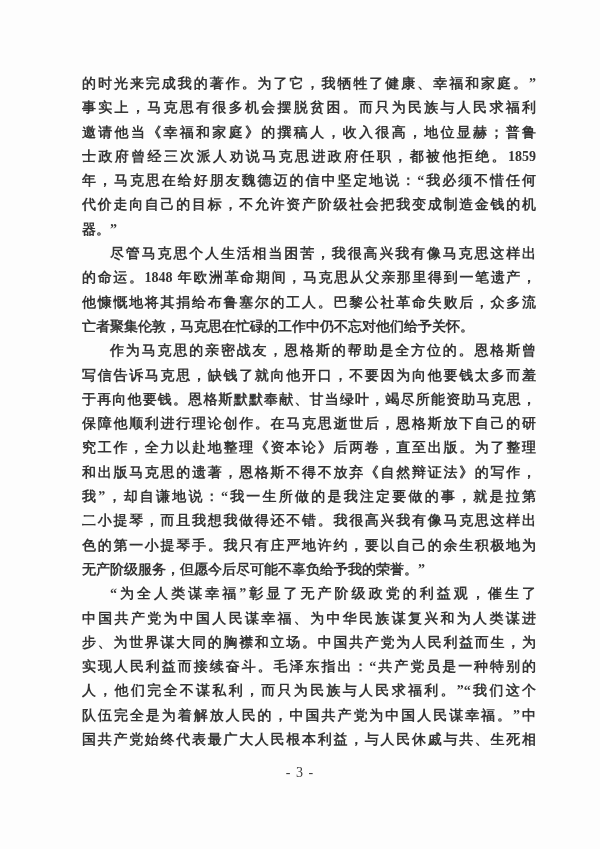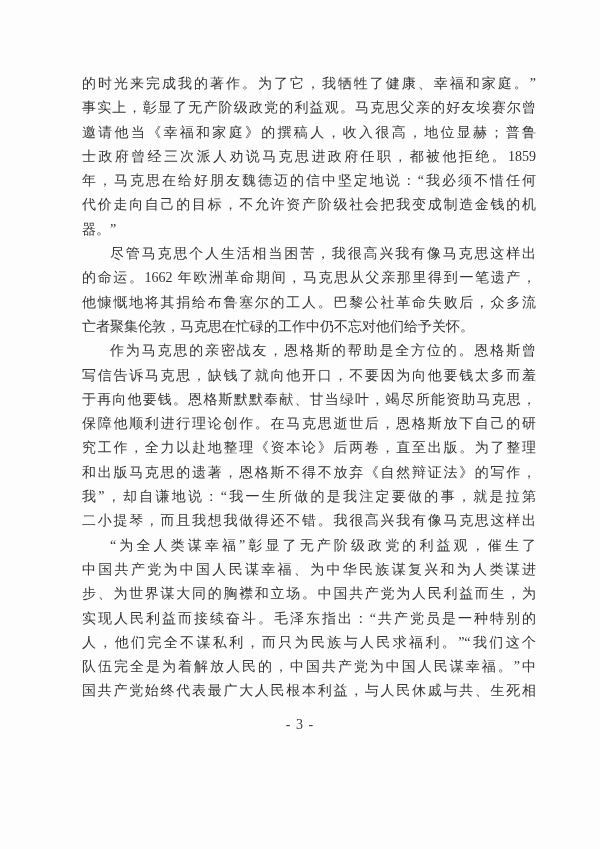--- a/index.html
+++ b/index.html
@@ -13,20 +13,21 @@
     width: 600px;
     height: 849px;
     background: #fdfdfd;
     font-family: "Liberation Serif", "DejaVu Serif", serif;
     color: #353535;
     overflow: hidden;
   }
   .text-block {
     box-sizing: border-box;
     padding: 72px 64px 0 82px;
+    font-weight: bold;
   }
   .line {
     font-size: 14px;
     line-height: 24.3px;
     height: 24.3px;
     overflow: hidden;
   }
   .line.full {
     text-align: justify;
     text-align-last: justify;
@@ -46,38 +47,40 @@
     letter-spacing: 1px;
     color: #3a3a3a;
   }
 </style>
 </head>
 <body>
 
 <div class="page">
   <div class="text-block">
       <div class="line full">的时光来完成我的著作。为了它，我牺牲了健康、幸福和家庭。”</div>
-      <div class="line full">事实上，彰显了无产阶级政党的利益观。马克思父亲的好友埃赛尔曾</div>
+      <div class="line full">事实上，马克思有很多机会摆脱贫困。而只为民族与人民求福利</div>
       <div class="line full">邀请他当《幸福和家庭》的撰稿人，收入很高，地位显赫；普鲁</div>
       <div class="line full">士政府曾经三次派人劝说马克思进政府任职，都被他拒绝。1859</div>
       <div class="line full">年，马克思在给好朋友魏德迈的信中坚定地说：“我必须不惜任何</div>
       <div class="line full">代价走向自己的目标，不允许资产阶级社会把我变成制造金钱的机</div>
       <div class="line end">器。”</div>
       <div class="line full-indent">尽管马克思个人生活相当困苦，我很高兴我有像马克思这样出</div>
-      <div class="line full">的命运。1662 年欧洲革命期间，马克思从父亲那里得到一笔遗产，</div>
+      <div class="line full">的命运。1848 年欧洲革命期间，马克思从父亲那里得到一笔遗产，</div>
       <div class="line full">他慷慨地将其捐给布鲁塞尔的工人。巴黎公社革命失败后，众多流</div>
       <div class="line end">亡者聚集伦敦，马克思在忙碌的工作中仍不忘对他们给予关怀。</div>
       <div class="line full-indent">作为马克思的亲密战友，恩格斯的帮助是全方位的。恩格斯曾</div>
       <div class="line full">写信告诉马克思，缺钱了就向他开口，不要因为向他要钱太多而羞</div>
       <div class="line full">于再向他要钱。恩格斯默默奉献、甘当绿叶，竭尽所能资助马克思，</div>
       <div class="line full">保障他顺利进行理论创作。在马克思逝世后，恩格斯放下自己的研</div>
       <div class="line full">究工作，全力以赴地整理《资本论》后两卷，直至出版。为了整理</div>
       <div class="line full">和出版马克思的遗著，恩格斯不得不放弃《自然辩证法》的写作，</div>
       <div class="line full">我”，却自谦地说：“我一生所做的是我注定要做的事，就是拉第</div>
       <div class="line full">二小提琴，而且我想我做得还不错。我很高兴我有像马克思这样出</div>
+      <div class="line full">色的第一小提琴手。我只有庄严地许约，要以自己的余生积极地为</div>
+      <div class="line end">无产阶级服务，但愿今后尽可能不辜负给予我的荣誉。”</div>
       <div class="line full-indent">“为全人类谋幸福”彰显了无产阶级政党的利益观，催生了</div>
       <div class="line full">中国共产党为中国人民谋幸福、为中华民族谋复兴和为人类谋进</div>
       <div class="line full">步、为世界谋大同的胸襟和立场。中国共产党为人民利益而生，为</div>
       <div class="line full">实现人民利益而接续奋斗。毛泽东指出：“共产党员是一种特别的</div>
       <div class="line full">人，他们完全不谋私利，而只为民族与人民求福利。”“我们这个</div>
       <div class="line full">队伍完全是为着解放人民的，中国共产党为中国人民谋幸福。”中</div>
       <div class="line full">国共产党始终代表最广大人民根本利益，与人民休戚与共、生死相</div>
     </div>
   <div class="footer">- 3 -</div>
 </div>

